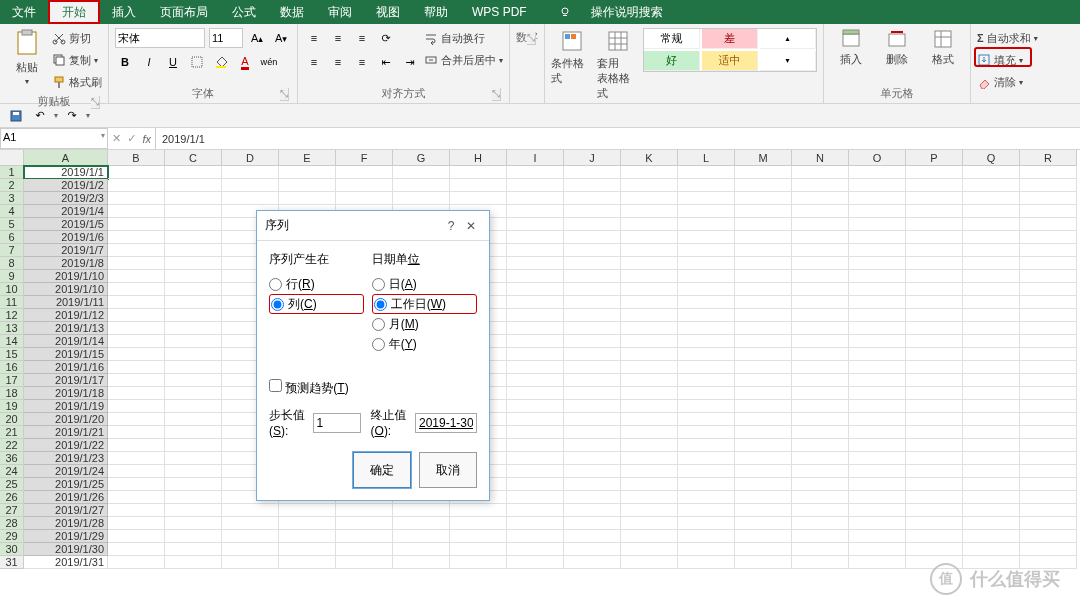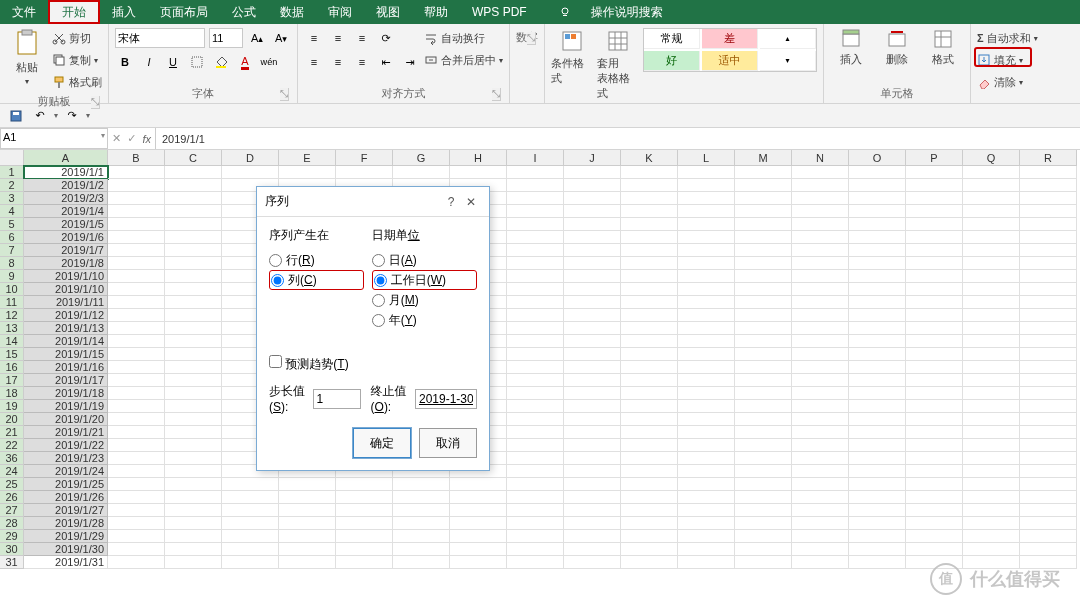--- a/index.html
+++ b/index.html
@@ -38,33 +38,33 @@
 .hcell { background: #f0f0f0; border-right: 1px solid #ccc; border-bottom: 1px solid #ccc; text-align: center; line-height: 16px; }
 .hcell.sel { background: #d4e8d2; }
 .rcell { background: #f0f0f0; border-right: 1px solid #ccc; border-bottom: 1px solid #ccc; text-align: center; line-height: 13px; }
 .rcell.sel { background: #d4e8d2; }
 .corner { background: #f0f0f0; border-right: 1px solid #ccc; border-bottom: 1px solid #ccc; }
 .dcell { border-right: 1px solid #e0e0e0; border-bottom: 1px solid #e0e0e0; padding-right: 3px; line-height: 13px; }
 .dcell.sel { background: #ddd; border-right-color: #bbb; border-bottom-color: #bbb; }
 .dcell.active { background: #fff; outline: 2px solid #217346; outline-offset: -1px; }
 .align-r { text-align: right; }
 
-.dialog { position: absolute; left: 256px; top: 186px; width: 234px; background: #fff; border: 1px solid #7aaad4; box-shadow: 2px 2px 8px rgba(0,0,0,0.2); font-size: 12px; }
+.dialog { position: absolute; left: 256px; top: 210px; width: 234px; background: #fff; border: 1px solid #7aaad4; box-shadow: 2px 2px 8px rgba(0,0,0,0.2); font-size: 12px; }
 .dialog-title { background: #fff; padding: 6px 8px; border-bottom: 1px solid #ddd; display: flex; align-items: center; }
 .dialog-title span:first-child { flex: 1; }
 .dialog-title .tbtn { width: 20px; text-align: center; color: #555; cursor: default; }
 .dialog-body { padding: 10px 12px; }
 .dlg-cols { display: flex; gap: 8px; }
 .dlg-col { flex: 1; }
 .dlg-col .hdr { margin-bottom: 6px; }
 .dlg-col label { display: flex; align-items: center; gap: 4px; height: 20px; font-size: 12px; }
 .dialog .hl { border: 1.5px solid #c00; border-radius: 3px; padding: 0 1px; }
 .dialog input[type=text] { border: 1px solid #aaa; height: 20px; font-size: 12px; padding: 0 3px; }
 .dialog-btns { display: flex; justify-content: flex-end; gap: 8px; padding: 4px 12px 12px; }
-.dialog-btns button { width: 58px; height: 30px; border: 1px solid #999; background: #f8f8f8; font-size: 12px; }
+.dialog-btns button { width: 58px; height: 36px; border: 1px solid #999; background: #f8f8f8; font-size: 12px; }
 .dialog-btns button.primary { border: 1px solid #3b87c8; outline: 1px solid #7aaad4; }
 
 .fill-hl { position: absolute; border: 2px solid #c00; border-radius: 3px; pointer-events: none; }
 
 .watermark { position: absolute; right: 20px; bottom: 20px; display: flex; align-items: center; gap: 8px; color: #bdbdbd; font-size: 18px; font-weight: bold; opacity: 0.85; }
 .watermark .circ { width: 32px; height: 32px; border: 2px solid #bdbdbd; border-radius: 50%; display: flex; align-items: center; justify-content: center; font-size: 14px; }
 
 .u { text-decoration: underline; }
 </style>
 </head>

